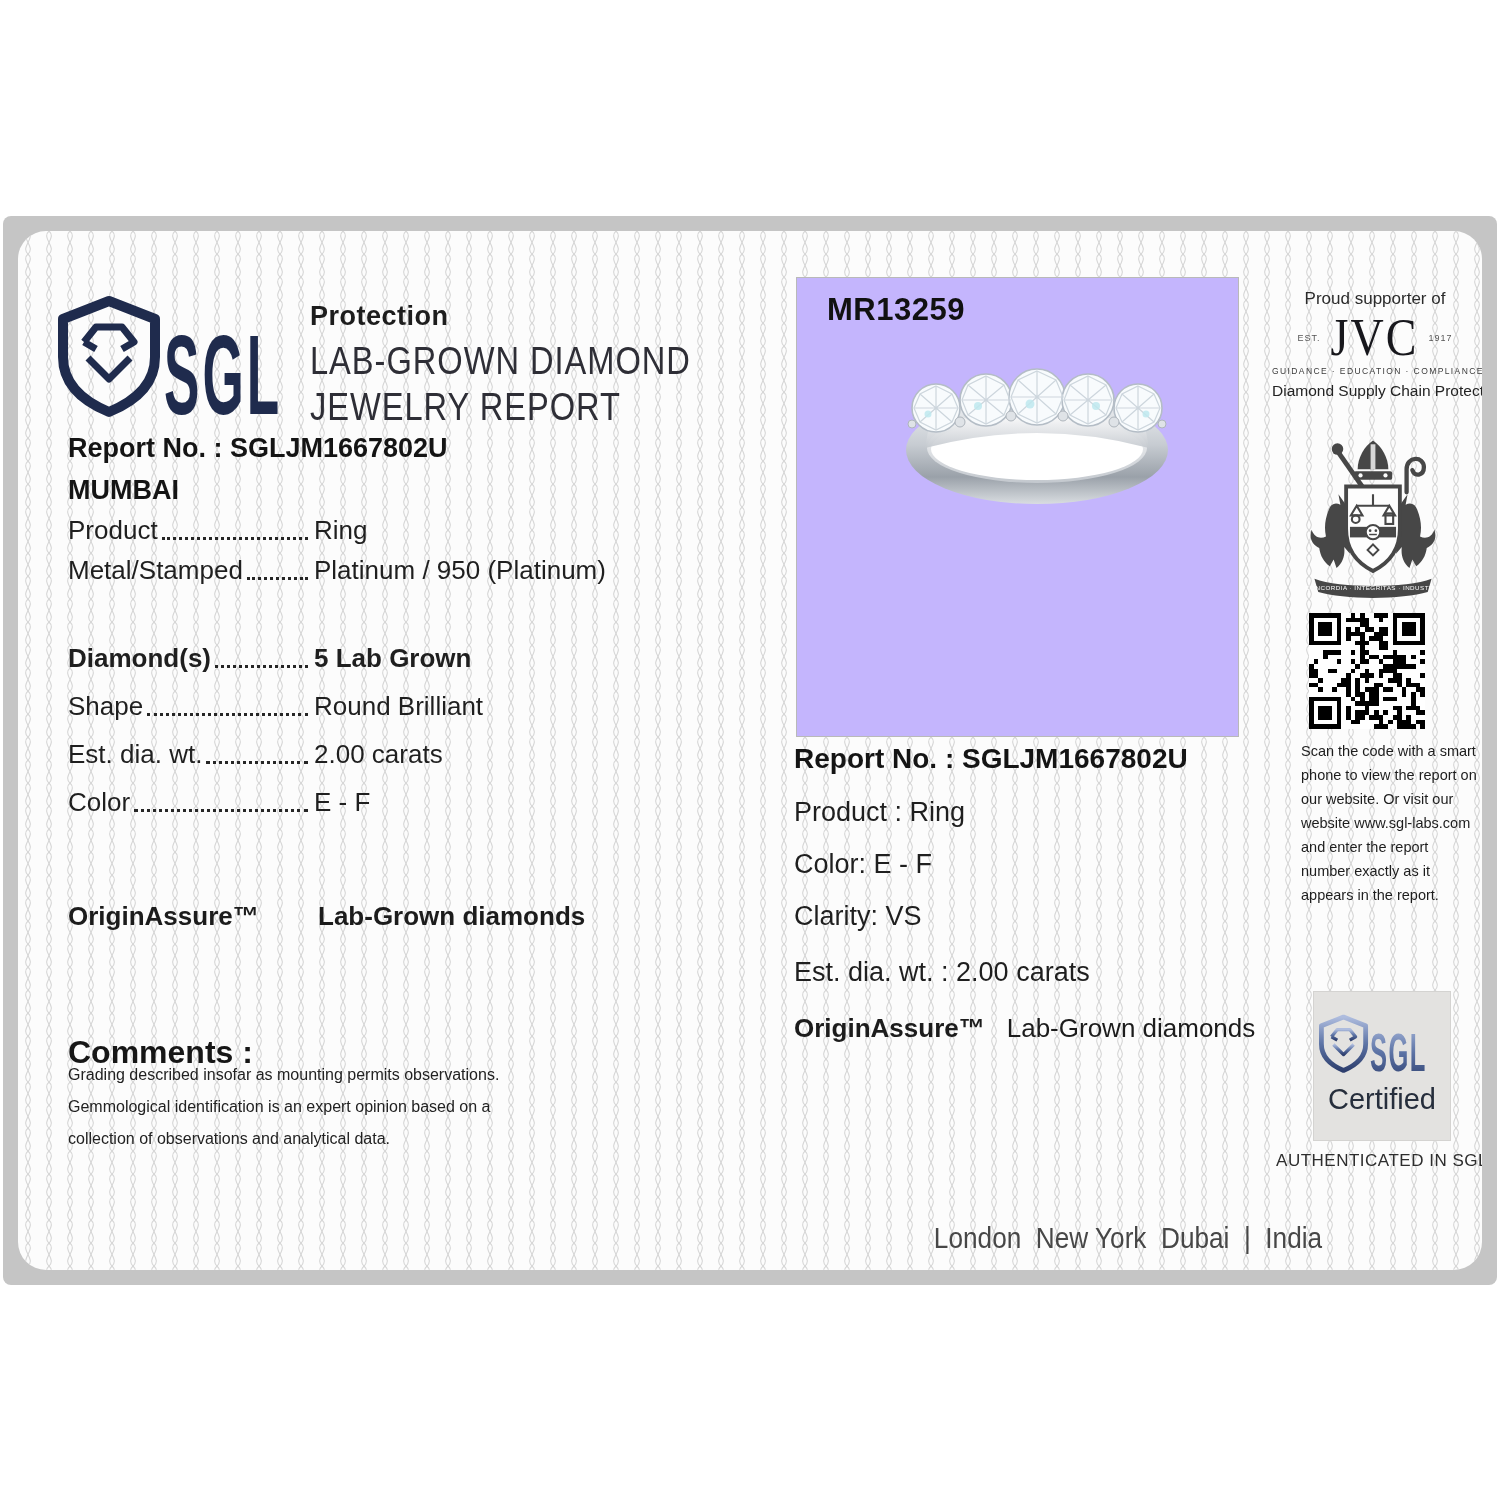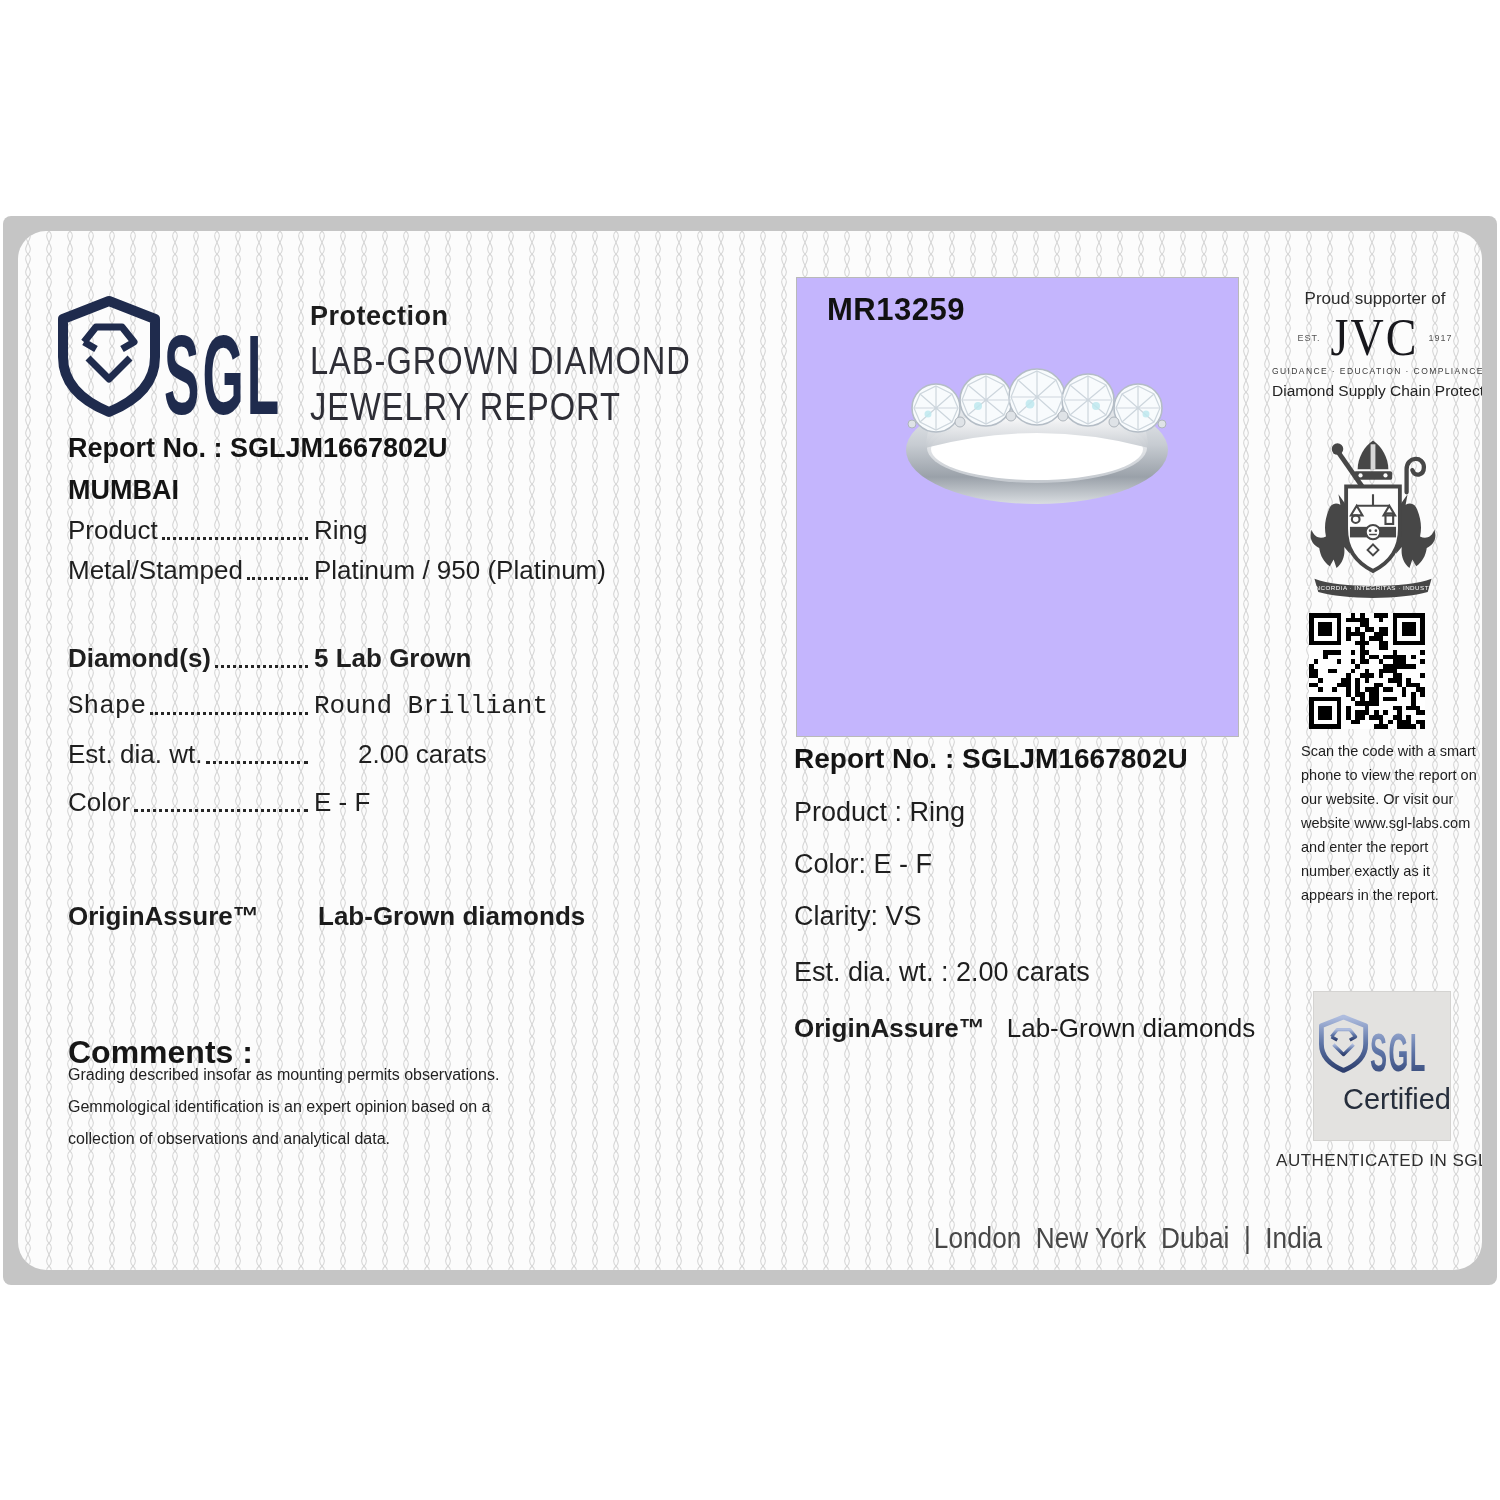--- a/index.html
+++ b/index.html
@@ -68,21 +68,21 @@
   .qr-wrap{position:absolute;left:1291px;top:382px;width:116px;height:116px;background:#fff;}
   .qr-caption{position:absolute;left:1283px;top:508px;width:176px;font-size:14.5px;font-weight:normal;
     color:#1d1d1d;line-height:24px;}
 
   
   .badge{
     position:absolute;left:1295px;top:760px;width:138px;height:150px;
     background:#e3e2e0;box-shadow:0 0 0 1px #d4d3d1 inset;
   }
   .badge-logo-svg{position:absolute;left:6px;top:22px;width:126px;height:62px;}
-  .badge-certified{position:absolute;left:0;top:92px;width:100%;text-align:right;
+  .badge-certified{position:absolute;left:0;top:92px;width:100%;text-align:center;
     font-size:29px;color:#262e3c;}
   .authenticated{position:absolute;left:1258px;top:920px;width:212px;text-align:center;
     font-size:17px;color:#2e2e2e;letter-spacing:0.5px;}
 
   
   .locations{position:absolute;left:900px;top:992px;width:420px;text-align:center;
     font-size:27px;color:#474747;white-space:pre;transform:scale(0.97,1.1);}
 </style>
 </head>
 <body>
@@ -141,28 +141,28 @@
       <span class="val">Platinum / 950 (Platinum)</span>
     </div>
 
     <div class="dotrow bold" style="top:412px;">
       <span class="lead">
           <span>Diamond(s)</span>
           <span class="leader"></span>
         </span>
       <span class="val">5 Lab Grown</span>
     </div>
-    <div class="dotrow" style="top:460px;font-family:Liberation Mono, monospace;">
+    <div class="dotrow" style="top:460px;">
       <span class="lead">
           <span>Shape</span>
           <span class="leader"></span>
         </span>
       <span class="val">Round Brilliant</span>
     </div>
-    <div class="dotrow" style="top:508px;gap:44px;">
+    <div class="dotrow" style="top:508px;">
       <span class="lead">
           <span>Est. dia. wt.</span>
           <span class="leader"></span>
         </span>
       <span class="val">2.00 carats</span>
     </div>
     <div class="dotrow" style="top:556px;">
       <span class="lead">
           <span>Color</span>
           <span class="leader"></span>

